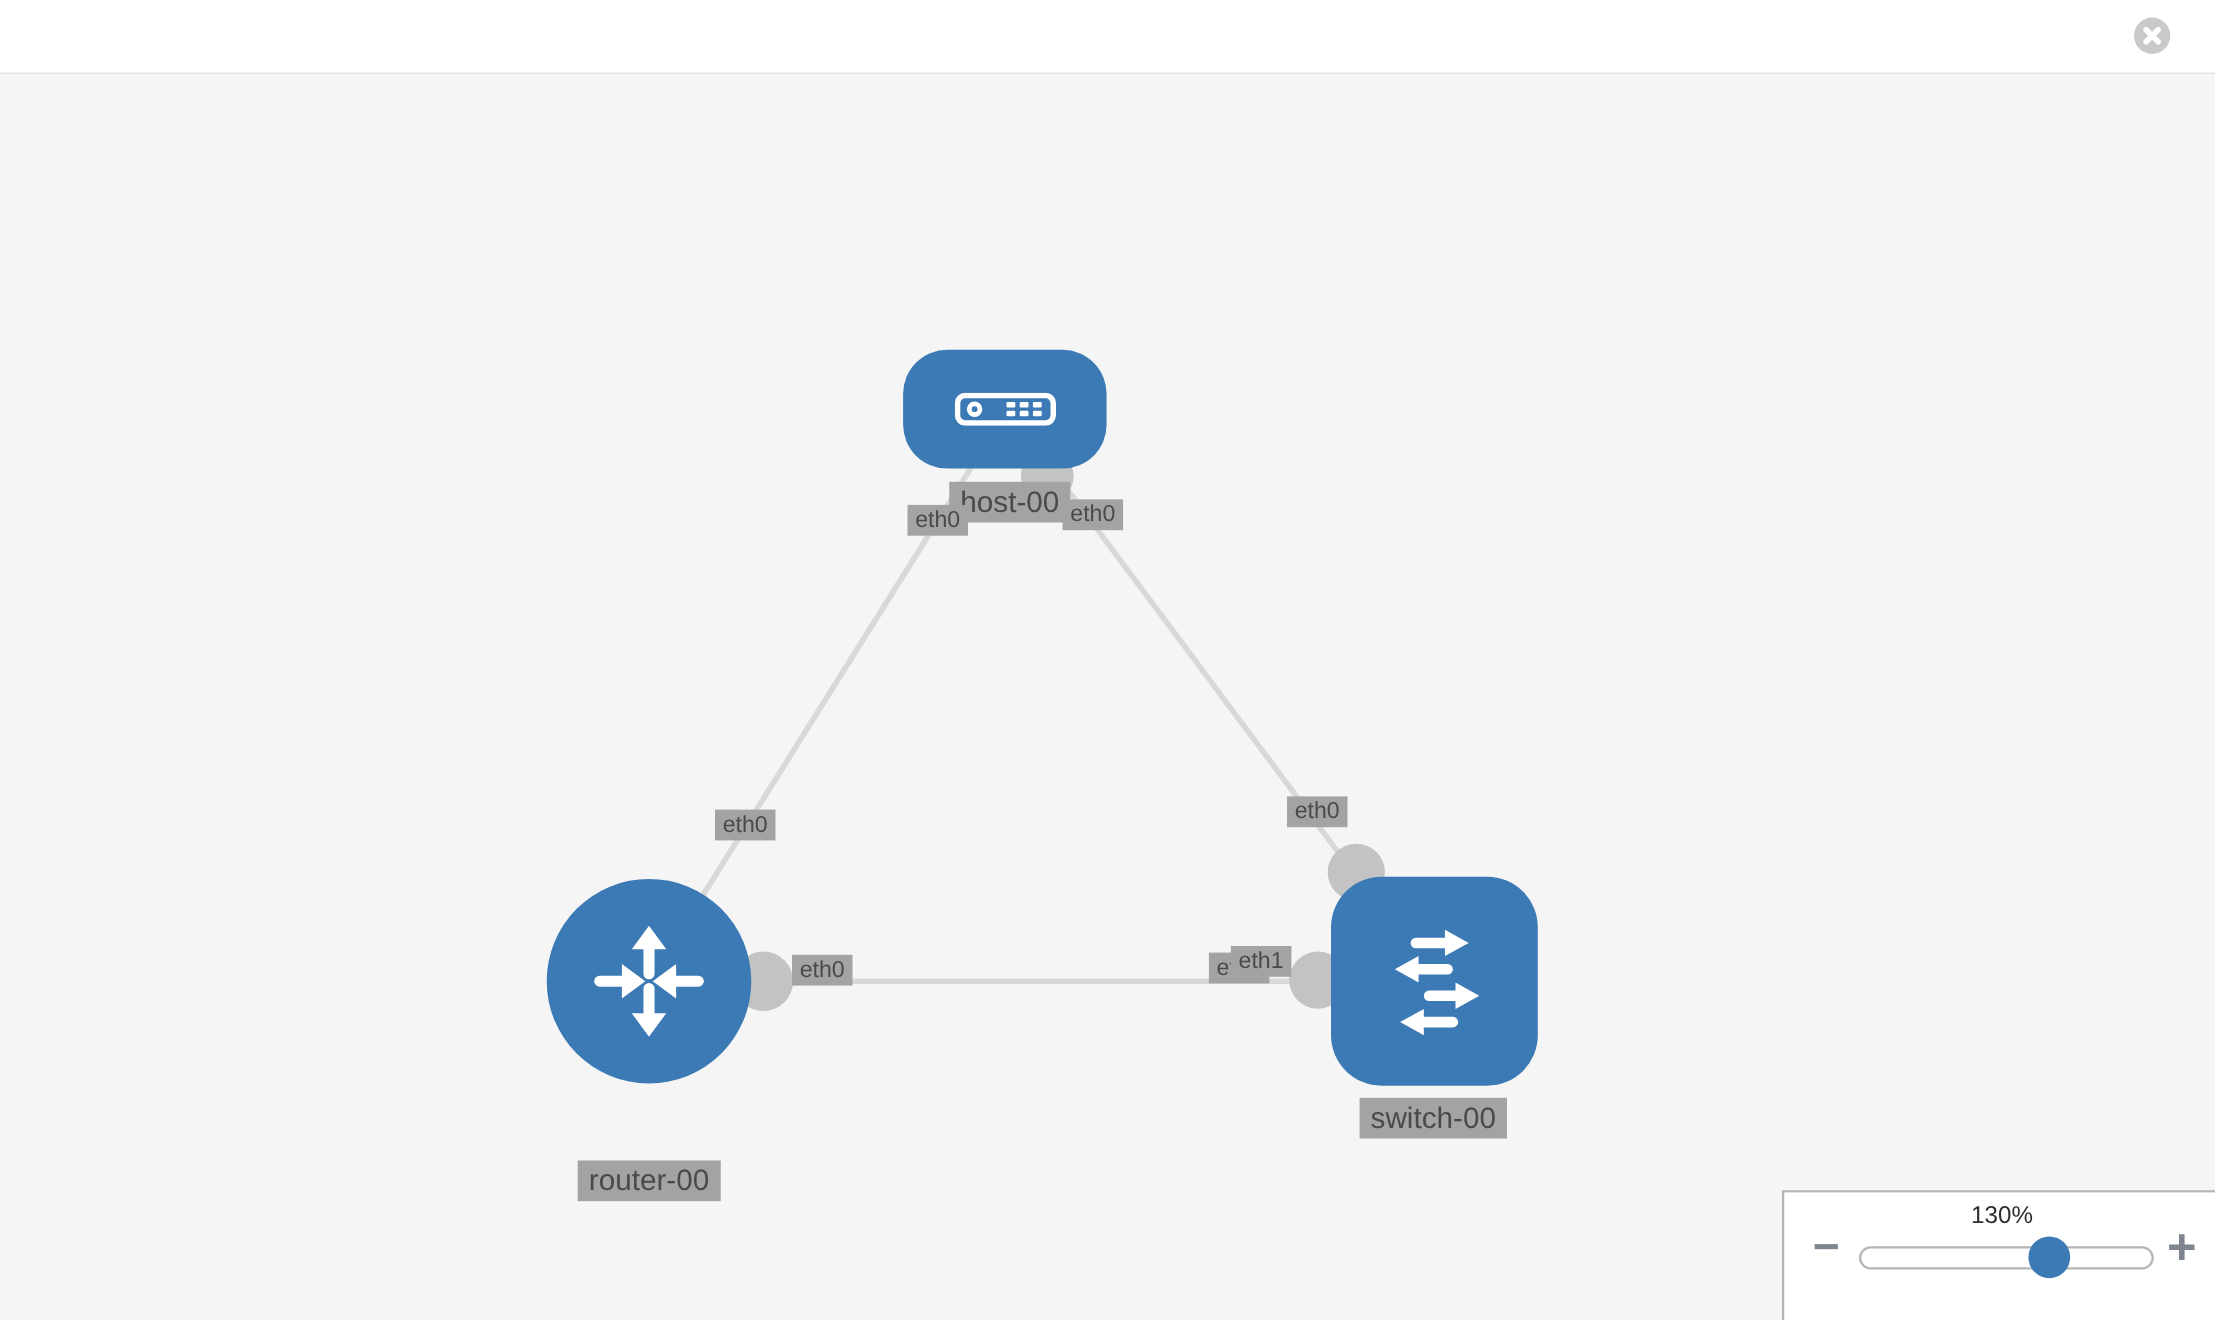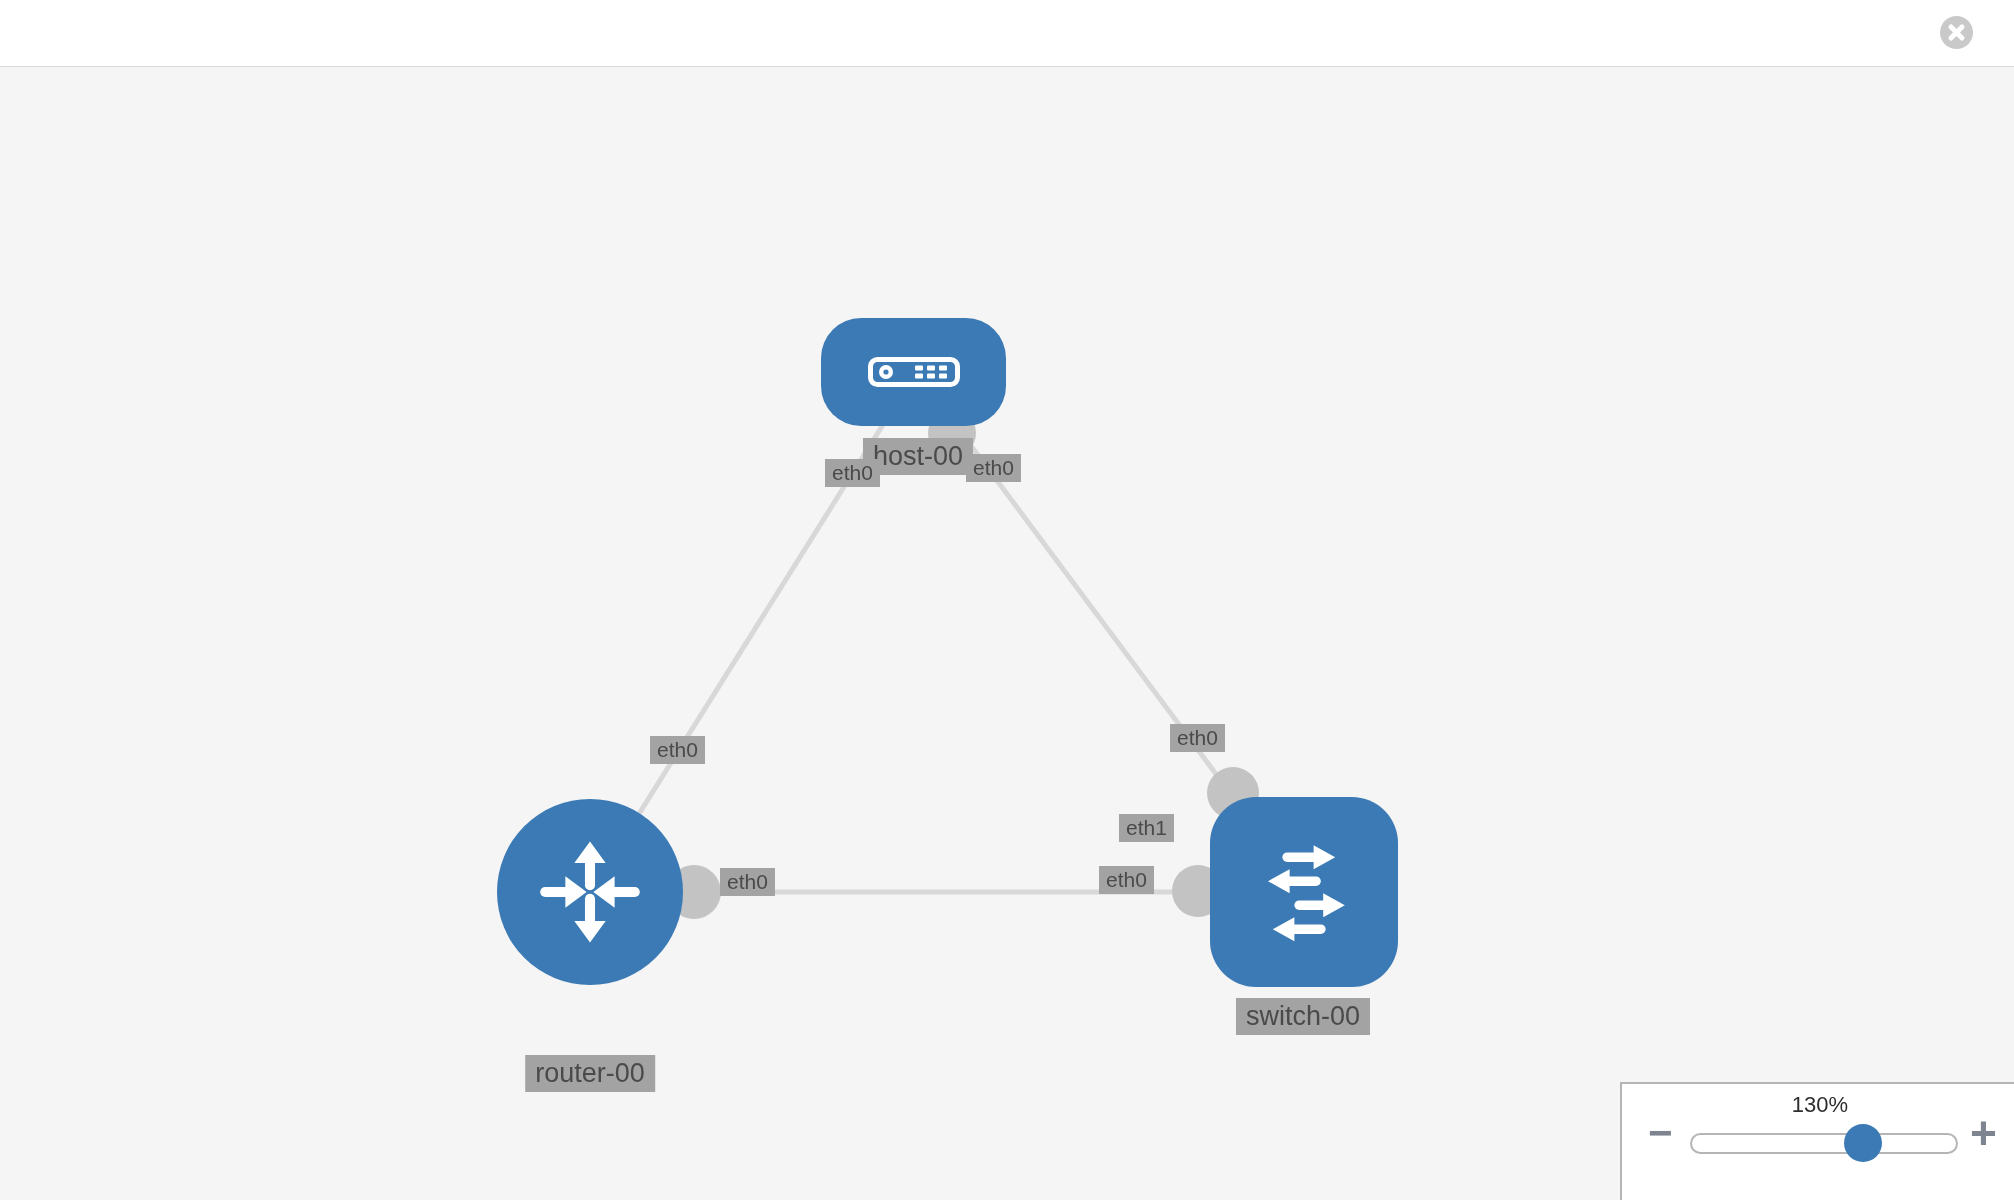--- a/index.html
+++ b/index.html
@@ -46,21 +46,21 @@
   .lbl-host   { left:918px;  top:438px; }
   .lbl-router { left:590px;  top:1055px;text-align:right; }
   .lbl-switch { left:1303px; top:998px;text-align:right; }
 
   .eth-host-left    { left:825px;  top:459px; }
   .eth-host-right   { left:966px;  top:454px; }
   .eth-link-mid     { left:650px;  top:736px; }
   .eth-link-hs      { left:1170px; top:724px; }
   .eth-bottom-left  { left:720px;  top:868px; }
   .eth-bottom-back  { left:1099px; top:866px; z-index:3; }
-  .eth-bottom-front { left:1119px; top:814px; z-index:4; }
+  .eth-bottom-front { left:1119px; top:860px; z-index:4; }
 
   
   .zoom-panel { position:absolute; left:1620px; top:1082px; width:400px; height:124px;
     background:#ffffff; border:2px solid #b5b5b5; box-sizing:border-box; z-index:6; }
   .zoom-level { position:absolute; left:0; top:8px; width:396px; text-align:center;
     font-size:22px; color:#2e2e2e; }
   .zoom-minus { position:absolute; left:26px; top:28px; font-size:42px; font-weight:900;
     color:#7e8590; cursor:pointer; line-height:1; }
   .zoom-track { position:absolute; left:68px; top:49px; width:268px; height:21px;
     background:#ffffff; border:2px solid #b5b5b5; border-radius:12px;

